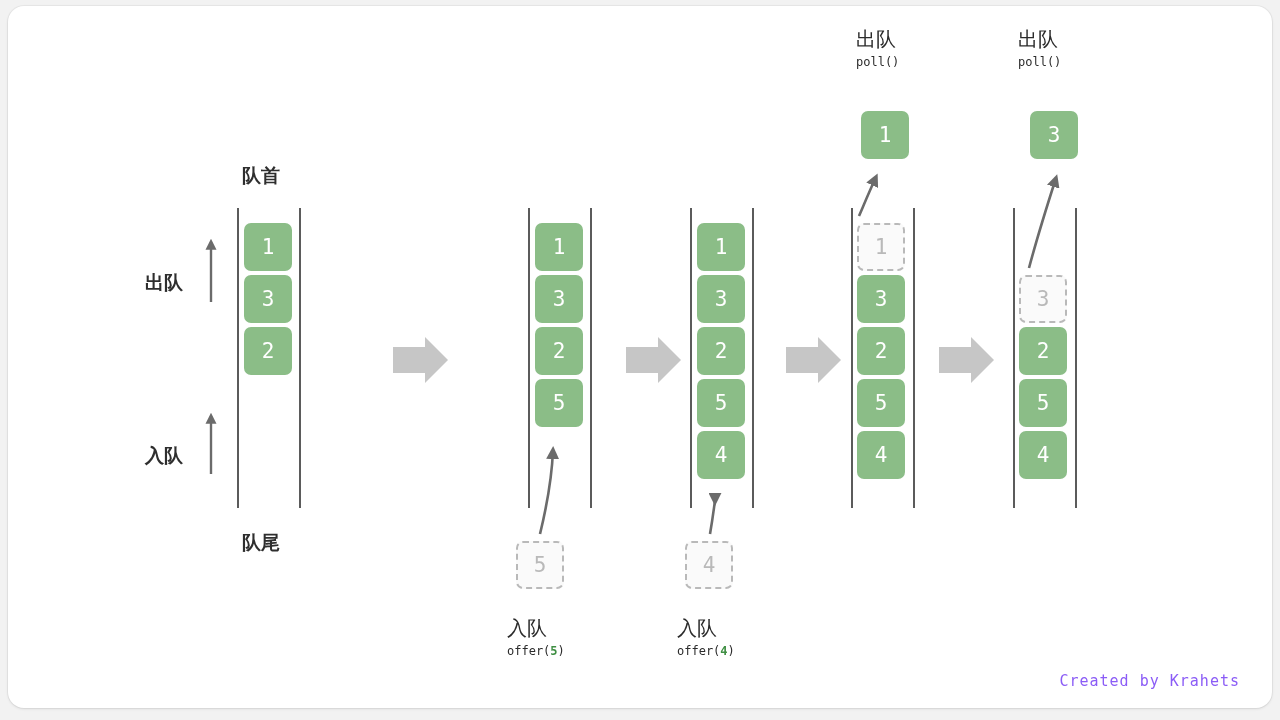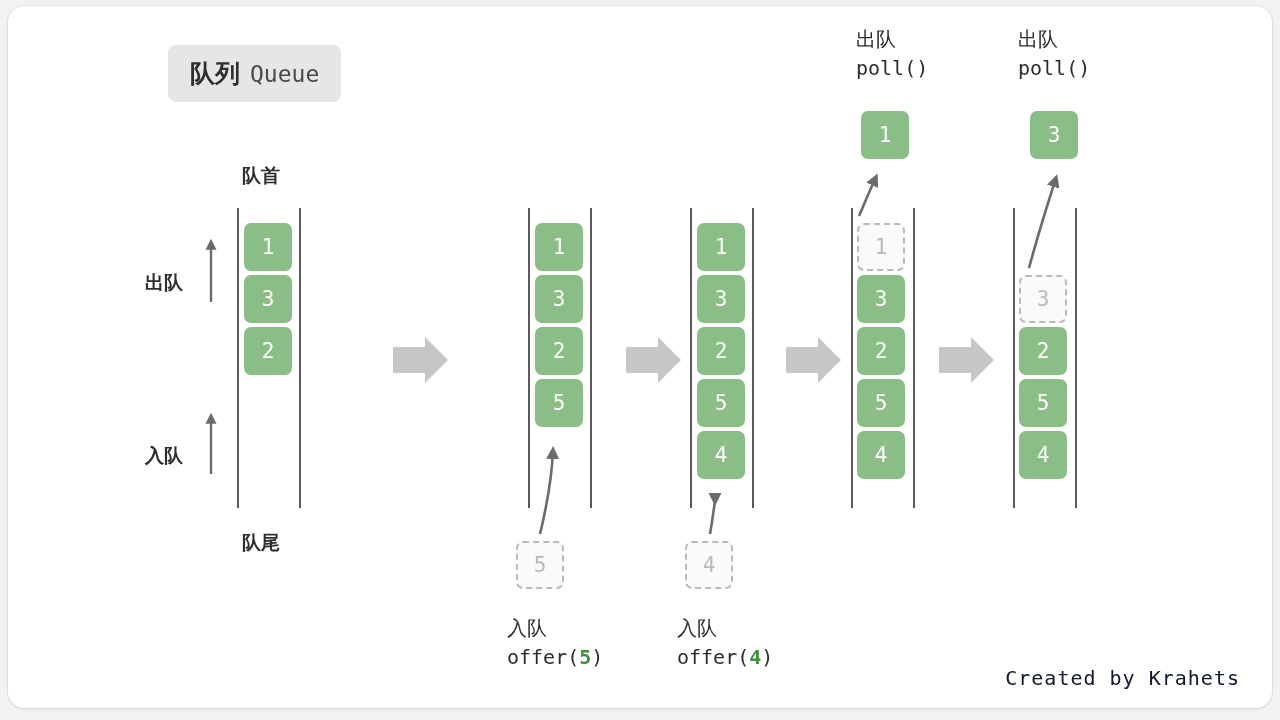--- a/index.html
+++ b/index.html
@@ -74,21 +74,21 @@
     line-height: 1.45;
     color: #2b2b2b;
   }
   .op-label .cn {
     display: block;
     font-size: 20px;
     font-family: "DejaVu Sans", "Liberation Sans", sans-serif;
   }
   .op-label .code {
     display: block;
-    font-size: 20px;
+    font-size: 12px;
     font-family: "DejaVu Sans Mono", "Liberation Mono", monospace;
     color: #2b2b2b;
   }
   .op-label .code .num { color: #3f8f43; font-weight: bold; }
 
   
   .rail {
     position: absolute;
     width: 2px;
     background: #5b5b5b;
@@ -123,36 +123,32 @@
     left: 0; top: 0;
     width: 1264px; height: 702px;
     pointer-events: none;
   }
 
   
   .watermark {
     position: absolute;
     right: 32px;
     bottom: 18px;
-    font-size: 20px;
+    font-size: 15px;
     letter-spacing: 1px;
-    color: #0f172a;
+    color: #8b5cf6;
     font-family: "DejaVu Sans Mono", "Liberation Mono", monospace;
   }
 </style>
 </head>
 <body>
 
 <div class="canvas">
   <div class="card">
 
-    <div class="title-badge">
-      <span class="title-cn">队列</span>
-      <span class="title-en">Queue</span>
-    </div>
 
     <div class="abs label-cn-bold" style="left:234px; top:157px;">队首</div>
     <div class="abs label-cn-bold" style="left:234px; top:524px;">队尾</div>
 
     <div class="abs label-cn-bold" style="left:137px; top:264px;">出队</div>
     <div class="abs label-cn-bold" style="left:137px; top:437px;">入队</div>
 
     <div class="rail" style="left:229px; top:202px; height:300px;"></div>
     <div class="rail" style="left:291px; top:202px; height:300px;"></div>
 

